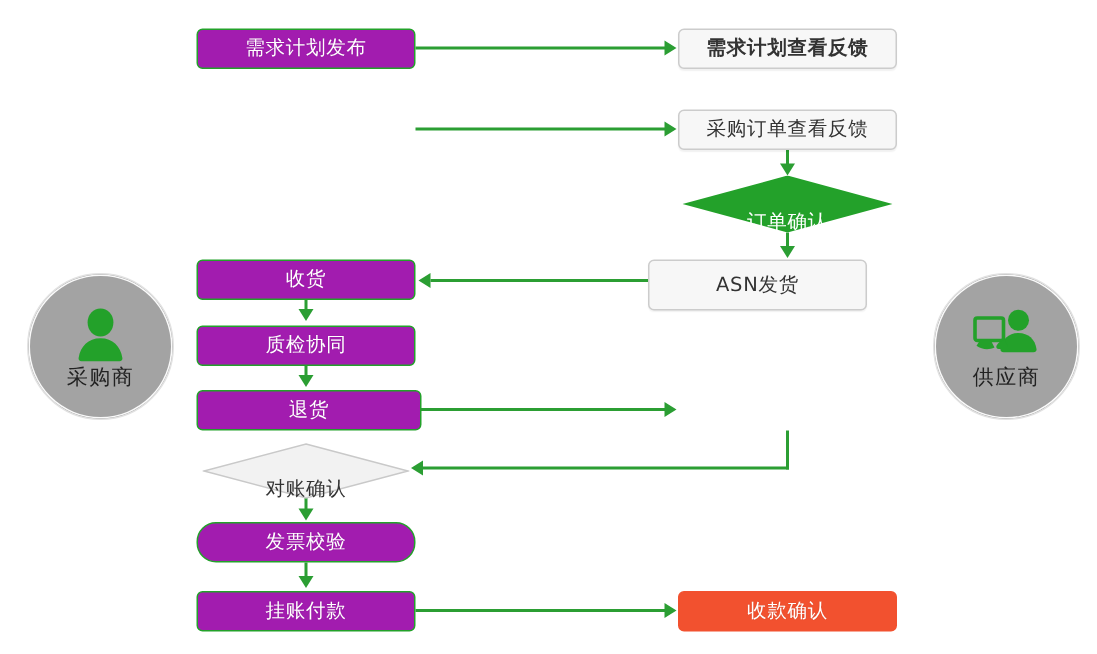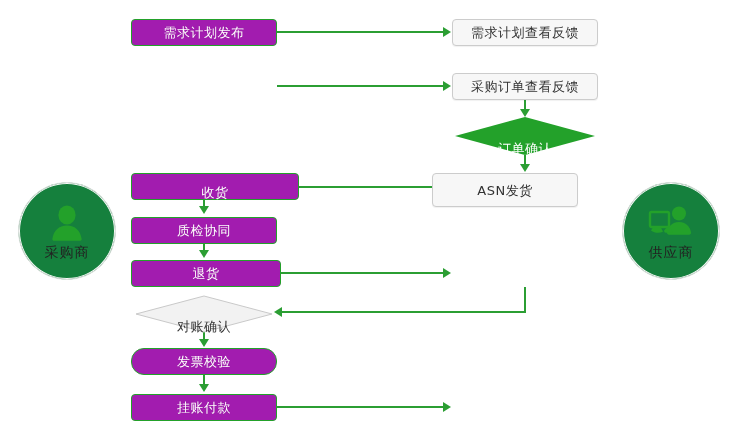--- a/index.html
+++ b/index.html
@@ -103,21 +103,21 @@
     border-right: 5px solid transparent;
     border-top: 8px solid #2b9e33;
   }
 
   
   .actor {
     position: absolute;
     width: 96px;
     height: 96px;
     border-radius: 50%;
-    background: #15803d;
+    background: #a3a3a3;
     border: 1px solid #e2e2e2;
     box-shadow: inset 0 0 0 1px #fafafa;
     display: flex;
     flex-direction: column;
     align-items: center;
     justify-content: center;
     z-index: 4;
   }
   .actor .glyph {
     width: 46px;
@@ -135,21 +135,21 @@
 </head>
 <body>
 
 <div id="canvas">
 
   <div class="node green" style="left:131px; top:19px; width:146px; height:27px;">
     <span>需求计划发布</span>
   </div>
 
 
-  <div class="node green" style="left:131px; top:173px; width:168px; height:27px;align-items:flex-end;">
+  <div class="node green" style="left:131px; top:173px; width:146px; height:27px;">
     <span>收货</span>
   </div>
 
   <div class="node green" style="left:131px; top:217px; width:146px; height:27px;">
     <span>质检协同</span>
   </div>
 
   <div class="node green" style="left:131px; top:260px; width:150px; height:27px;">
     <span>退货</span>
   </div>
@@ -162,40 +162,43 @@
   </div>
 
   <div class="node green" style="left:131px; top:348px; width:146px; height:27px;border-radius:13px;">
     <span>发票校验</span>
   </div>
 
   <div class="node green" style="left:131px; top:394px; width:146px; height:27px;">
     <span>挂账付款</span>
   </div>
 
-  <div class="node grey" style="left:452px; top:19px; width:146px; height:27px;">
+  <div class="node grey" style="left:452px; top:19px; width:146px; height:27px;font-weight:bold;">
     <span>需求计划查看反馈</span>
   </div>
 
   <div class="node grey" style="left:452px; top:73px; width:146px; height:27px;">
     <span>采购订单查看反馈</span>
   </div>
 
   <div class="diamond green" style="left:455px; top:117px; width:140px; height:38px;">
     <svg class="dshape" viewBox="0 0 140 38" preserveAspectRatio="none">
       <polygon points="70,0 140,19 70,38 0,19" fill="#23a12a"></polygon>
     </svg>
     <span class="dlabel">订单确认</span>
   </div>
 
   <div class="node grey" style="left:432px; top:173px; width:146px; height:34px;">
     <span>ASN发货</span>
   </div>
 
 
+  <div class="node red" style="left:452px; top:394px; width:146px; height:27px;">
+    <span>收款确认</span>
+  </div>
 
   <div class="edge h" style="left:277px; top:31px; width:167px;"></div>
   <div class="arrow right" style="left:443px; top:27px;"></div>
 
   <div class="edge h" style="left:277px; top:85px; width:167px;"></div>
   <div class="arrow right" style="left:443px; top:81px;"></div>
 
   <div class="edge v" style="left:524px; top:100px; height:11px;"></div>
   <div class="arrow down" style="left:520px; top:109px;"></div>
 

